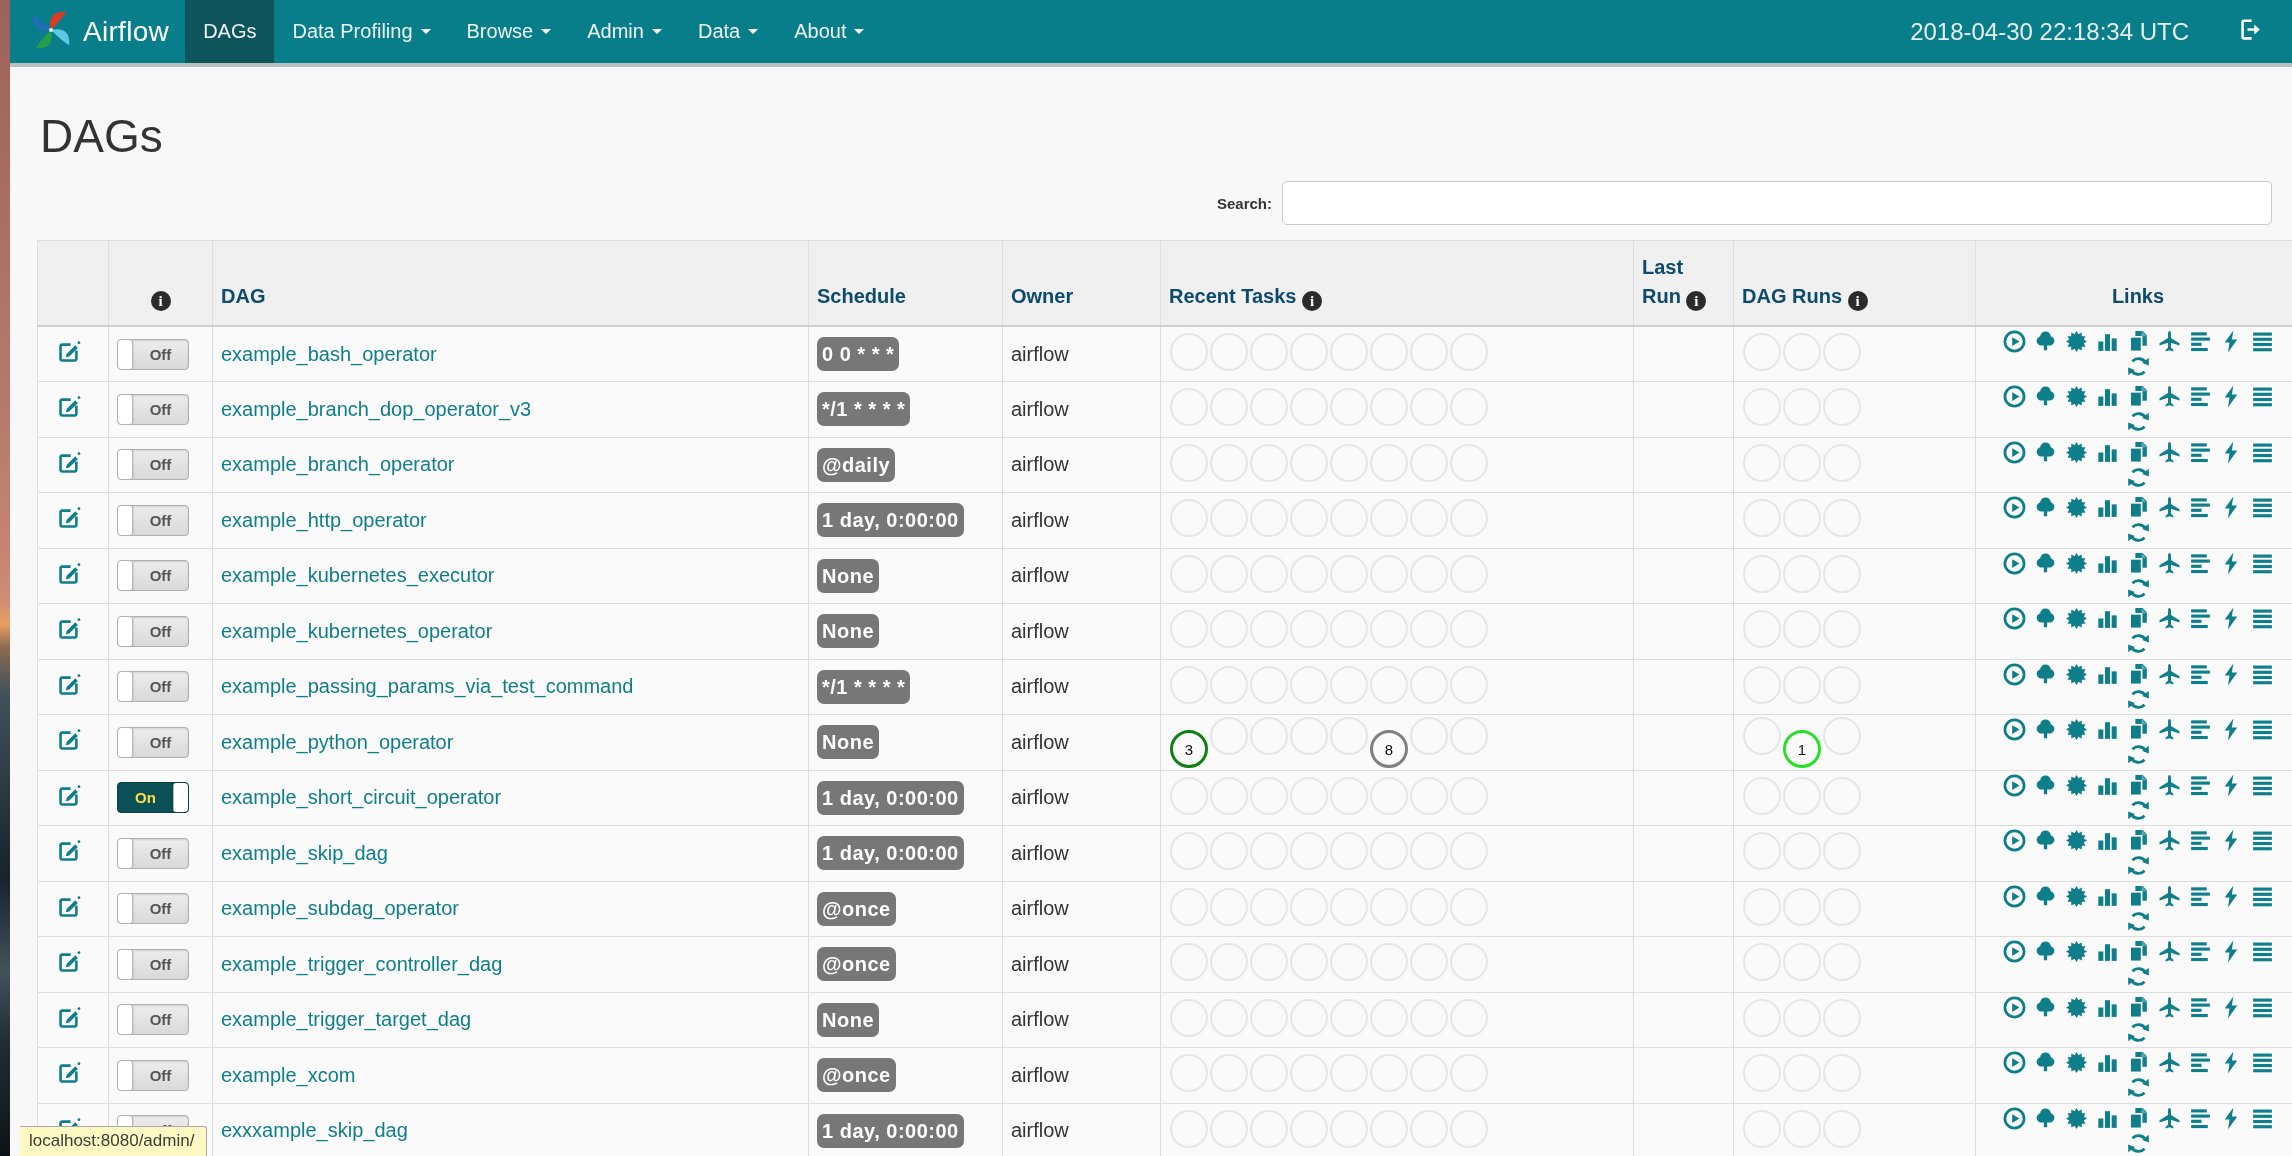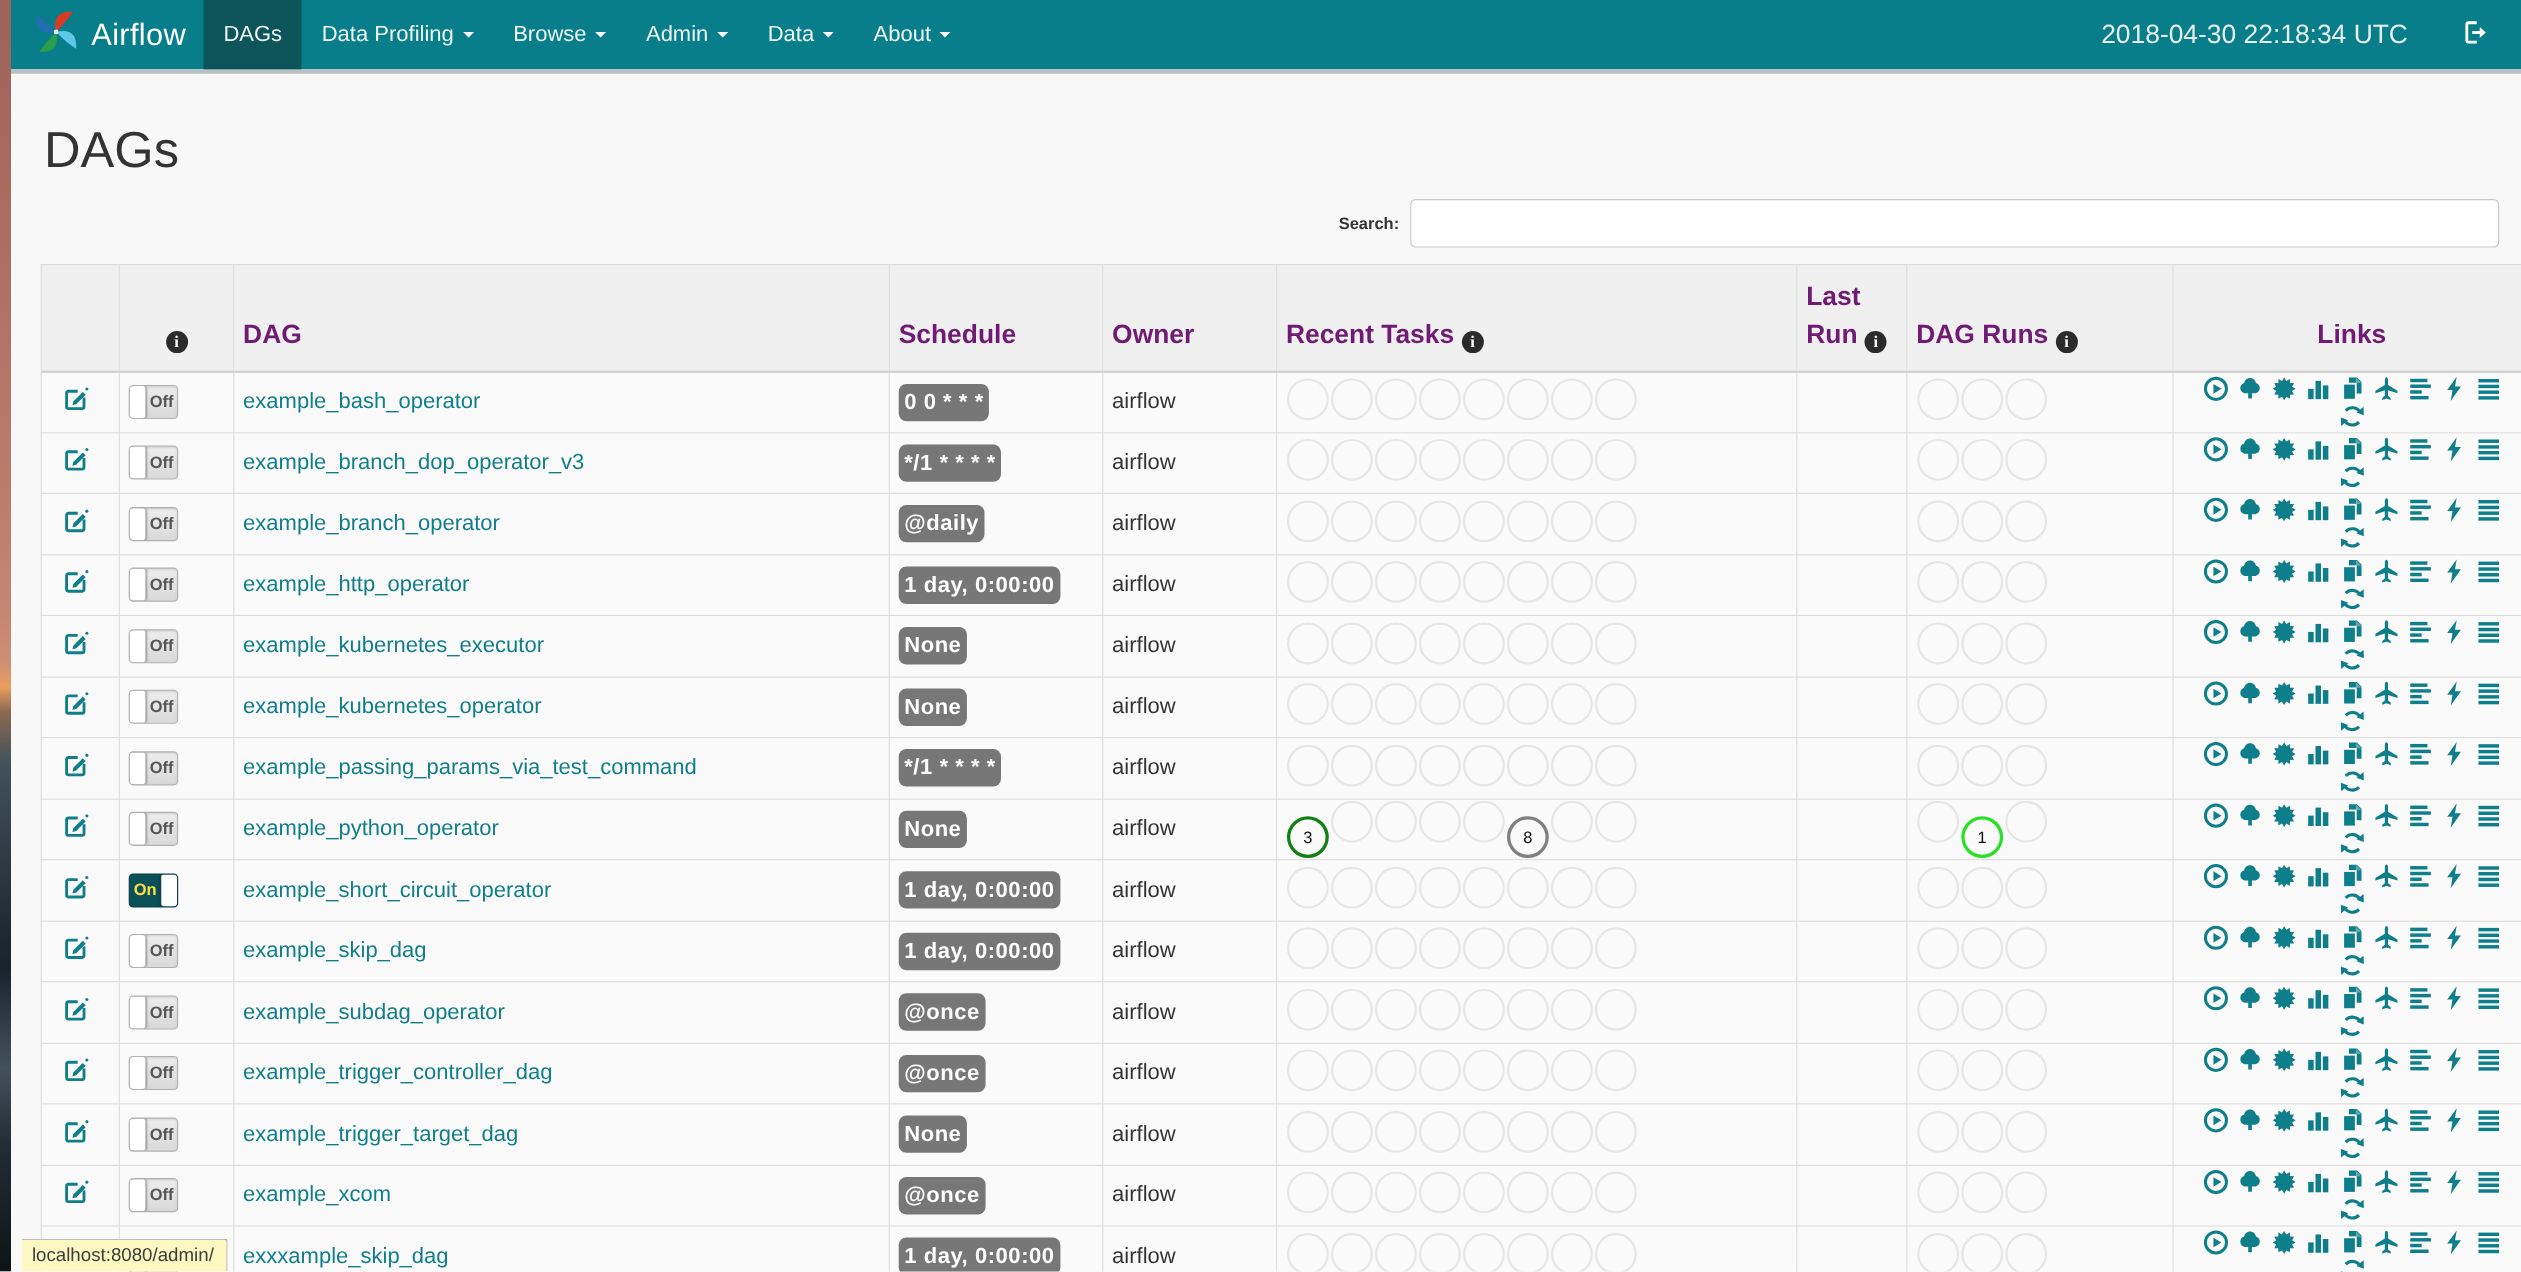--- a/index.html
+++ b/index.html
@@ -36,39 +36,39 @@
   .content { padding:0 2px 0 27px; }
   .page-title { font-size:46px; color:#333; font-weight:500; margin:42px 0 8px 3px; }
   .search-row { display:flex; align-items:center; justify-content:flex-end; margin:18px 18px 15px 0; }
   .search-label { font-weight:bold; font-size:15px; color:#333; margin-right:10px; }
   .search-input { width:990px; height:44px; border:1px solid #c9c9c9; border-radius:5px; background:#fff; font-size:20px; padding:0 12px; outline:none; }
 
   
   table.dags { border-collapse:collapse; width:2263px; background:#fafafa; table-layout:fixed; }
   table.dags th, table.dags td { border:1px solid #ddd; }
   table.dags thead th {
-    background:#f0f0f0; font-size:24px; color:#701a75; font-weight:bold;
+    background:#f0f0f0; font-size:20px; color:#0c4a6e; font-weight:bold;
     vertical-align:bottom; text-align:left; padding:12px 8px 14px 8px;
     border-bottom:2px solid #cfcfcf; line-height:1.45;
   }
   table.dags thead th.center { text-align:center; }
   table.dags tbody td { height:55.5px; padding:0 8px; vertical-align:middle; }
 
   .info-badge { display:inline-block; width:20px; height:20px; border-radius:50%;
     background:#2b2b2b; color:#fff; font-size:15px; text-align:center; line-height:20px;
     font-weight:bold; font-family:"Liberation Serif", serif; vertical-align:-3px; }
   .info-badge::after { content:"i"; }
 
   .edit-btn { display:inline-flex; cursor:pointer; margin-left:10px; }
   .dag-link { color:#0f7e8b; font-size:20px; text-decoration:none; cursor:pointer; }
   .badge-sched { background:#777; color:#fff; font-weight:bold; font-size:20px;
     padding:6px 5px 5px; border-radius:7px; display:inline-block; letter-spacing:.5px; }
   .owner-cell { font-size:20px; color:#333; }
 
-  .toggle { width:45px; height:31px; border-radius:4px; display:flex; overflow:hidden;
+  .toggle { width:72px; height:31px; border-radius:4px; display:flex; overflow:hidden;
     border:1px solid #b0b0b0; cursor:pointer; }
   .toggle .tog-handle { width:15px; background:#fff; border-radius:3px; box-shadow:0 0 2px rgba(0,0,0,.35); }
   .toggle .tog-label { flex:1; display:flex; align-items:center; justify-content:center;
     font-size:15px; font-weight:bold; }
   .toggle.off { background:linear-gradient(#ededed,#d9d9d9); box-shadow:inset 0 1px 2px rgba(0,0,0,.12); }
   .toggle.off .tog-handle { order:0; border-right:1px solid #bbb; }
   .toggle.off .tog-label { order:1; color:#555; }
   .toggle.on { background:#0b4f57; border-color:#093f45; }
   .toggle.on .tog-label { order:0; color:#fde047; }
   .toggle.on .tog-handle { order:1; border-left:1px solid #bbb; }

